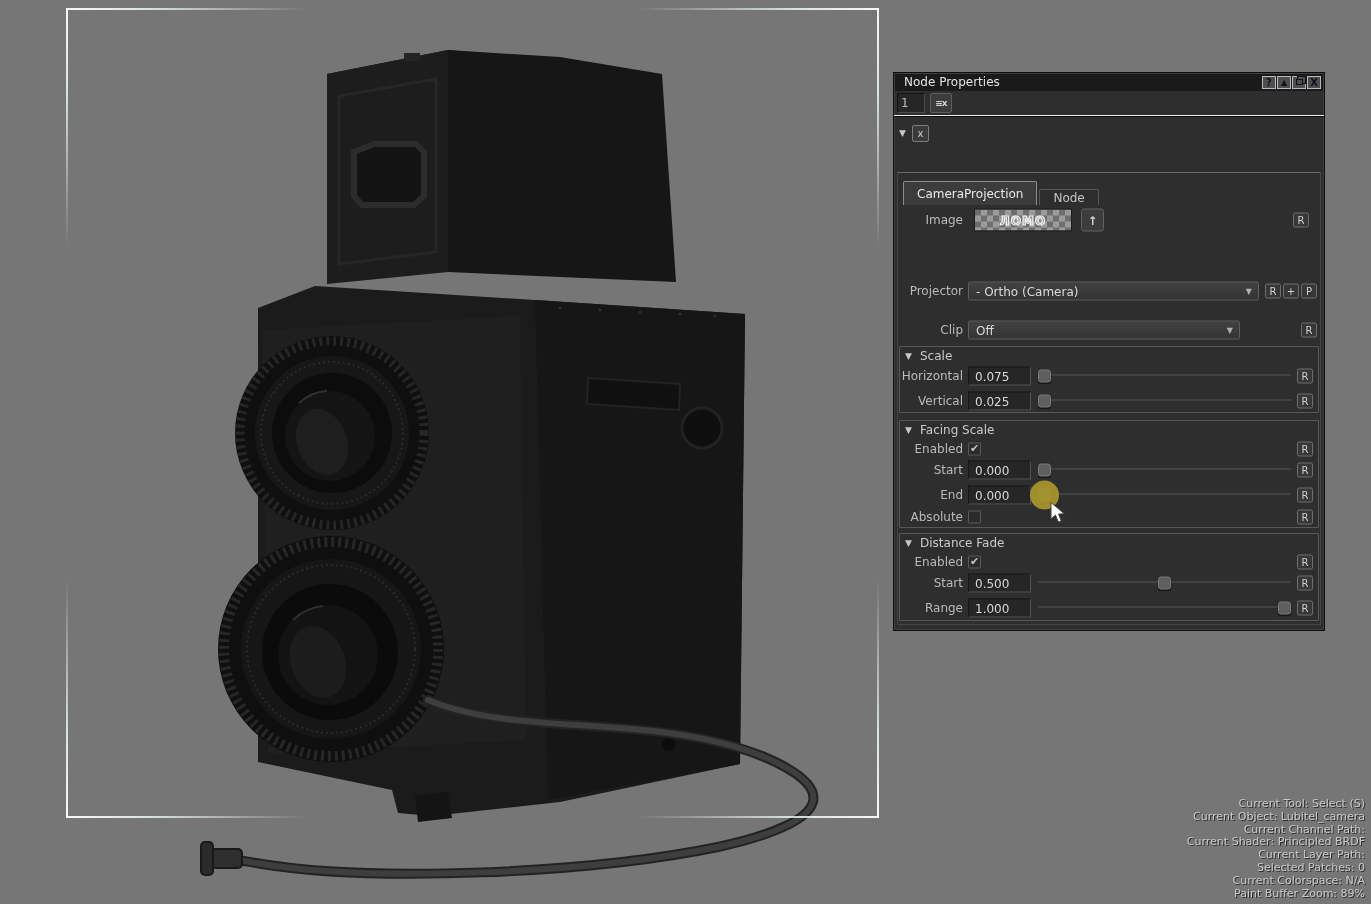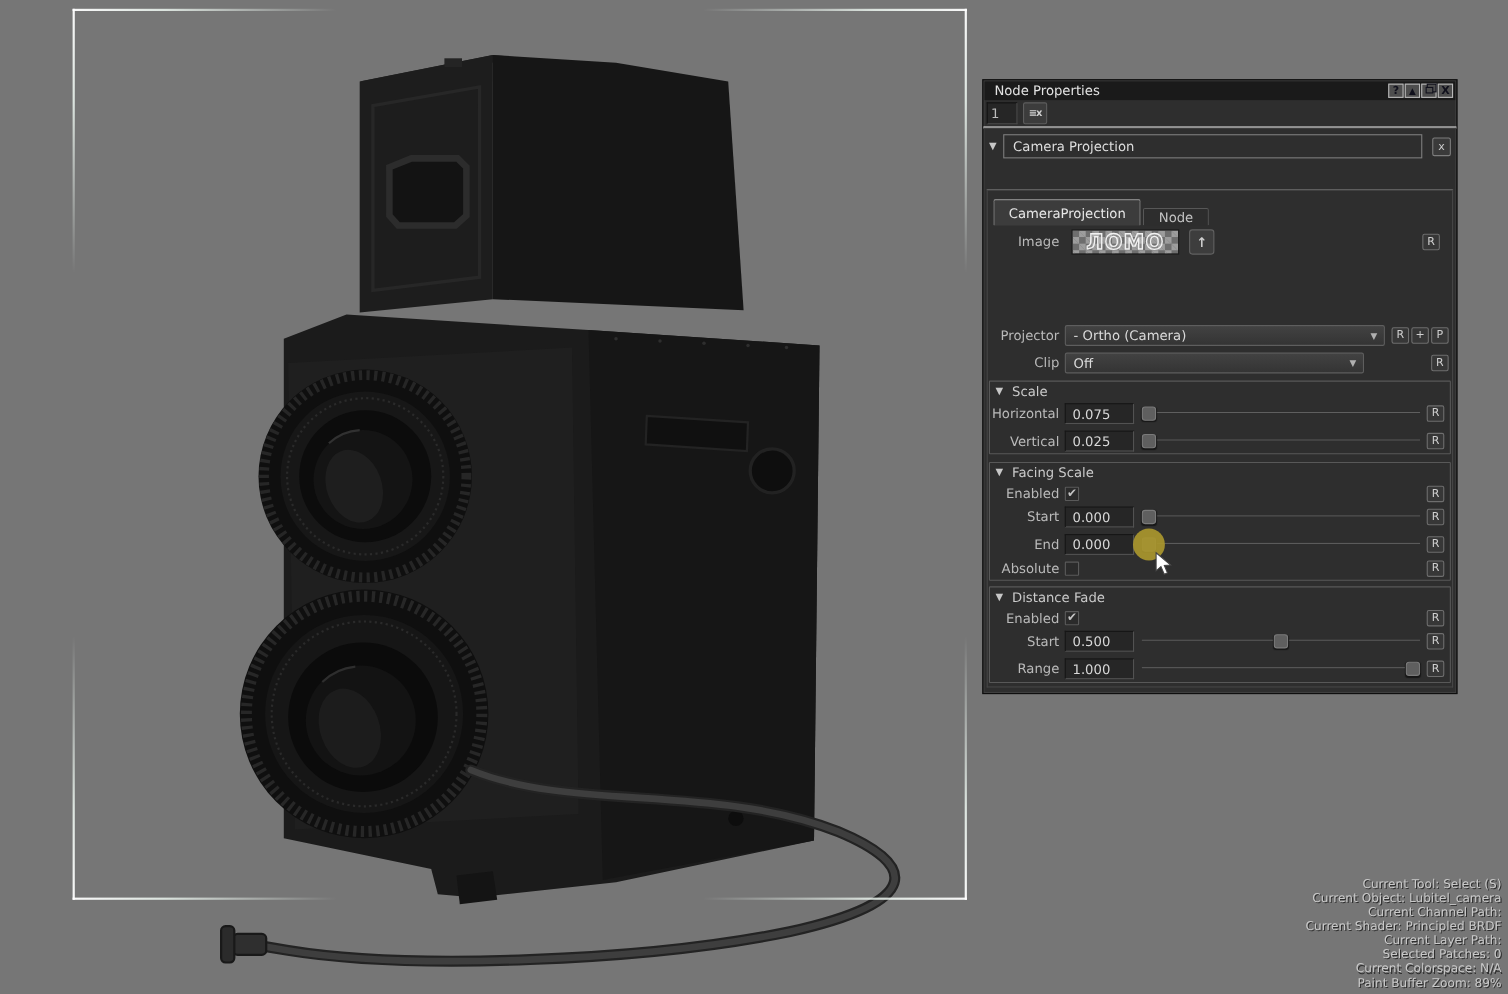--- a/index.html
+++ b/index.html
@@ -91,21 +91,21 @@
   .ddown { height:19px; background:linear-gradient(#424242,#343434); border:1px solid #5e5e5e; border-radius:2px;
            color:#dadada; display:flex; align-items:center; padding-left:7px; }
   .ddown .arrow { position:absolute; right:6px; top:50%; transform:translateY(-50%); font-size:8px; color:#b0b0b0; }
 
   #thumb { left:80px; width:98px; height:23px; border:1px solid #1c1c1c; overflow:hidden;
            display:flex; align-items:center; justify-content:center;
            background-image:
              linear-gradient(45deg,#9d9d9d 25%,transparent 25%,transparent 75%,#9d9d9d 75%),
              linear-gradient(45deg,#9d9d9d 25%,#6e6e6e 25%,#6e6e6e 75%,#9d9d9d 75%);
            background-size:12px 12px; background-position:0 0,6px 6px; }
-  #thumb span { font-weight:bold; font-size:19px; letter-spacing:1px; color:rgba(255,255,255,.18);
+  #thumb span { font-weight:bold; font-size:12px; letter-spacing:1px; color:rgba(255,255,255,.18);
                 -webkit-text-stroke:1.2px #f2f2f2; }
   #load-btn { left:187px; width:23px; height:23px; background:#3d3d3d; border:1px solid #616161; border-radius:3px;
               color:#cfcfcf; font-size:12px; font-weight:bold; display:flex; align-items:center; justify-content:center; }
 
   
   #cursor-highlight { position:absolute; left:-8px; top:-8px; width:29px; height:29px; border-radius:50%;
                       background:rgba(169,150,45,.93); z-index:6; }
   #cursor-arrow { position:absolute; left:12px; top:13px; z-index:7; }
 </style>
 </head>
@@ -206,21 +206,20 @@
 
     <input id="node-index" value="1" style="">
     <span id="pin-btn">
       <span>≡x</span>
     </span>
 
     <div id="splitter"></div>
 
     <div id="node-header">
       <span class="tri">▼</span>
-      <span id="node-title-box">Camera Projection</span>
       <span id="node-close">x</span>
     </div>
 
     <div id="tabs">
       <span class="tab active">CameraProjection</span>
       <span class="tab inactive">Node</span>
     </div>
 
     <div id="node-frame"></div>
 
@@ -228,21 +227,21 @@
       <span class="plabel">Image</span>
       <span class="f" id="thumb">
         <span>ЛОМО</span>
       </span>
       <span class="f" id="load-btn">
         <span>↑</span>
       </span>
       <span class="f rbtn" style="left:399px">R</span>
     </div>
 
-    <div class="prow" style="top:222px">
+    <div class="prow" style="top:208px">
       <span class="plabel">Projector</span>
       <span class="f ddown" style="left:74px;width:291px">
         <span>- Ortho (Camera)</span>
         <span class="arrow">▼</span>
       </span>
       <span class="f rbtn" style="left:371px">R</span>
       <span class="f rbtn" style="left:389px">+</span>
       <span class="f rbtn" style="left:407px">P</span>
     </div>
 

